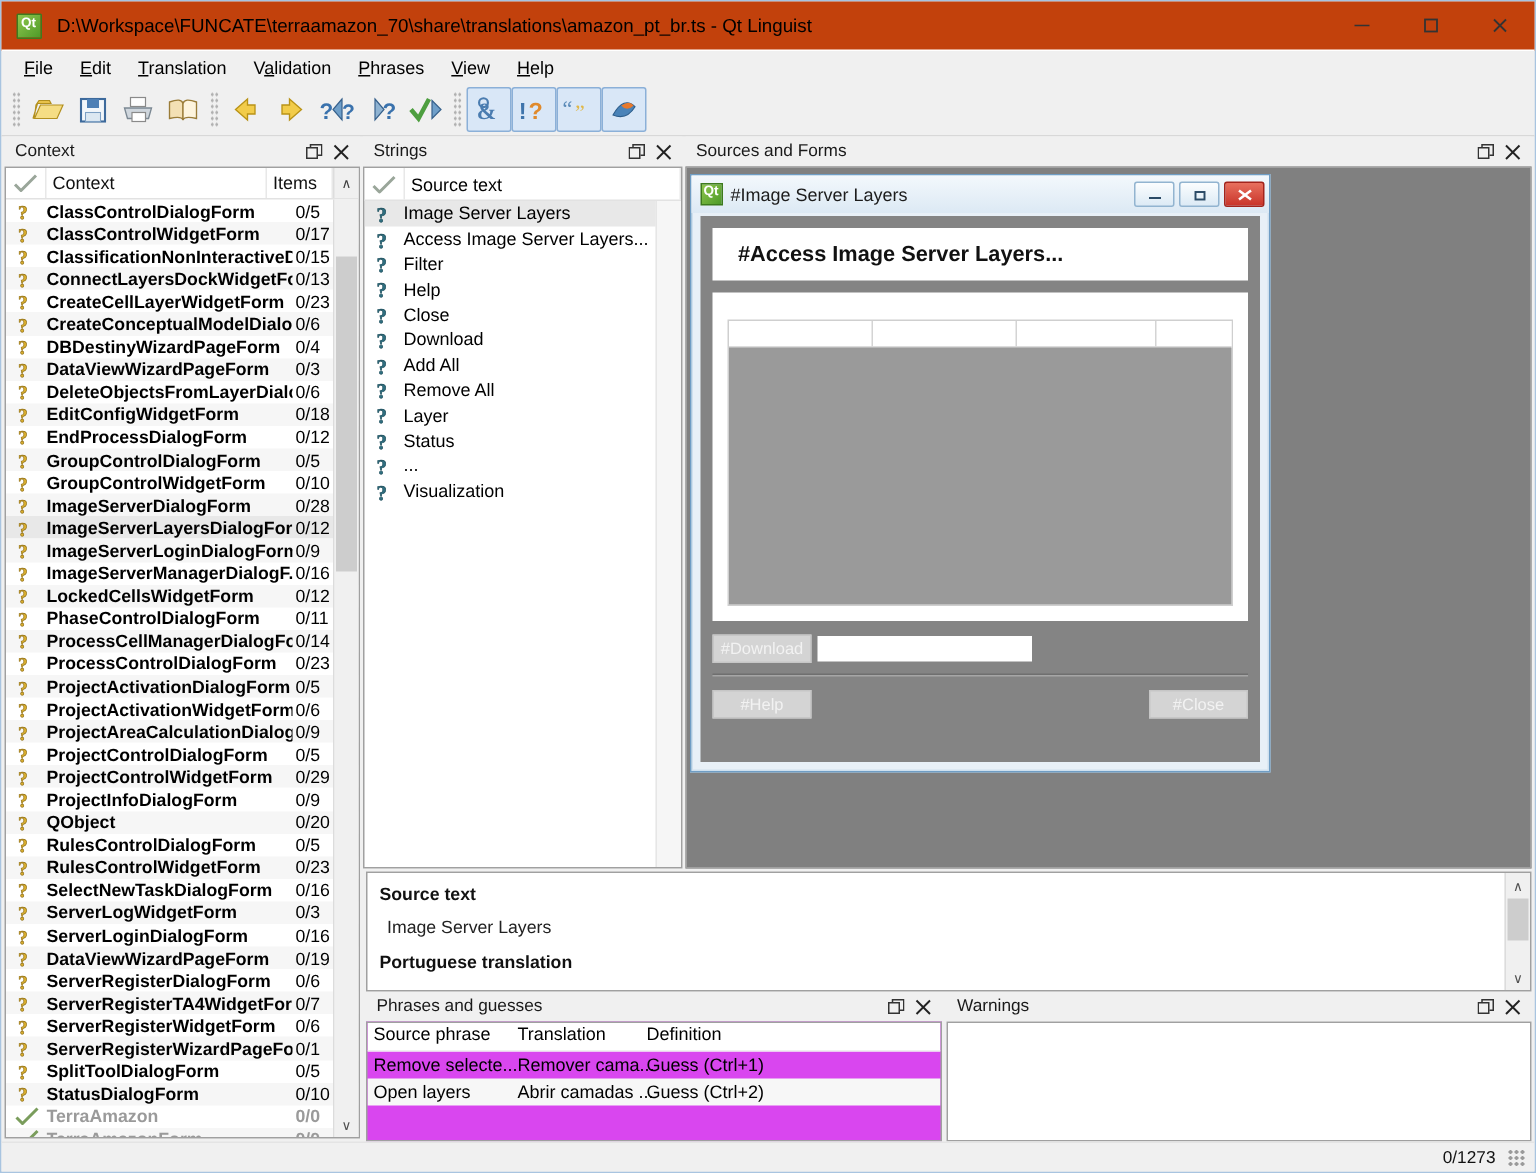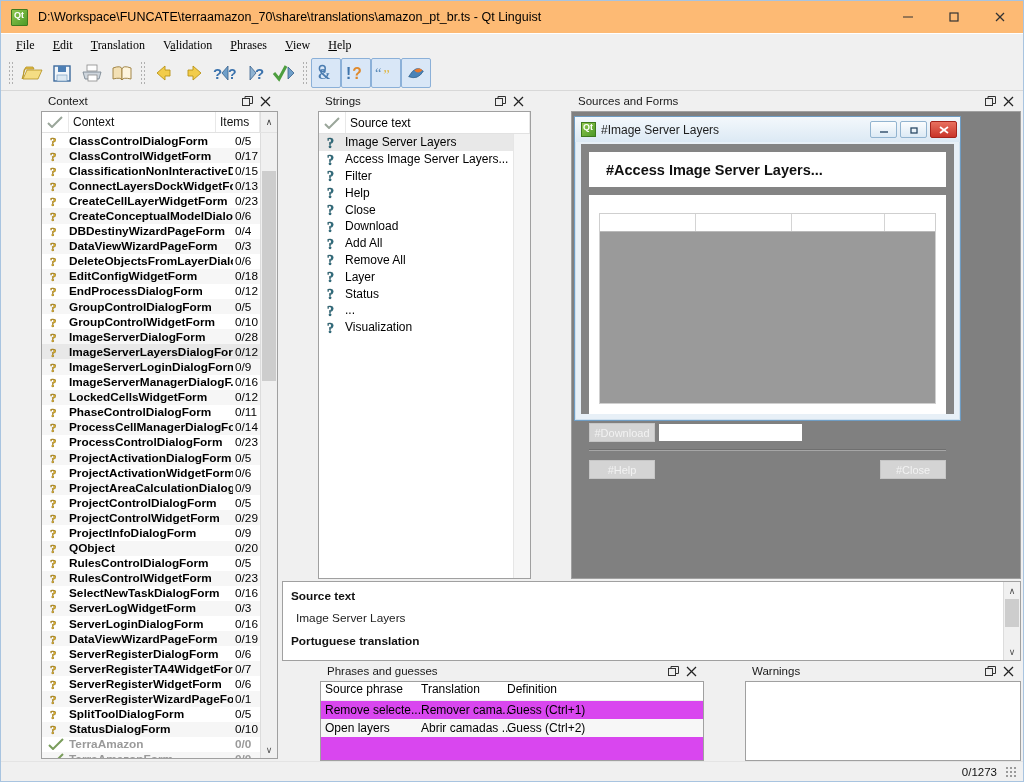--- a/index.html
+++ b/index.html
@@ -11,58 +11,58 @@
     background:#f0f0f0;
     overflow:hidden;
     -webkit-font-smoothing: antialiased;
   }
 
   
   #app { width:1024px; height:782px; display:flex; flex-direction:column;
          background:#f0f0f0; border:1px solid #a8c4e0; }
 
   
-  #titlebar { height:33px; flex:0 0 33px; background:#fdba74;
+  #titlebar { height:33px; flex:0 0 33px; background:#c2410c;
               display:flex; align-items:center; padding-left:10px;
               border-bottom:1px solid #ffffff; }
   #app-icon { width:17px; height:17px; flex:0 0 17px; margin-right:10px;
               background:linear-gradient(135deg,#8fc64e,#4e9b28);
               border:1px solid #3e7a1e; border-radius:1px; position:relative; }
   #app-icon:after { content:"Qt"; position:absolute; left:2px; top:0px;
               font-size:9px; color:#fff; font-weight:bold;
               font-family:"Liberation Sans", sans-serif; }
   #title-text { font-size:12.5px; color:#000; white-space:nowrap; }
   #win-controls { margin-left:auto; display:flex; height:33px; }
   .win-btn { width:46px; height:33px; display:flex; align-items:center;
              justify-content:center; color:#333; font-size:13px; }
   .win-btn svg { display:block; }
 
   
   #menubar { height:22px; flex:0 0 22px; background:#f0f0f0;
              display:flex; align-items:center; padding-left:6px; }
-  .menu-item { padding:3px 9px; font-size:12px; color:#000; white-space:nowrap;font-family:Liberation Serif, serif; }
+  .menu-item { padding:3px 9px; font-size:12px; color:#000; white-space:nowrap; }
   .menu-item u { text-decoration:underline; }
 
   
   #toolbar { height:35px; flex:0 0 35px; background:#f0f0f0;
              display:flex; align-items:center; padding-left:4px;
              border-bottom:1px solid #d8d8d8; }
   .tb-grip { width:6px; height:24px; margin:0 3px; flex:0 0 6px;
              background-image:radial-gradient(#b0b0b0 42%, transparent 45%);
              background-size:3px 4px; }
   .tb-btn { width:30px; height:30px; flex:0 0 30px; display:flex;
             align-items:center; justify-content:center; border-radius:2px; }
   .tb-btn.active { background:#d9e7f7; border:1px solid #8bb0d8; }
   .tb-btn svg { display:block; }
 
   
   #body { flex:1 1 auto; display:flex; min-height:0; background:#f0f0f0; }
 
   
-  .dock { display:flex; flex-direction:column; min-height:0; min-width:0;margin-left:38px; }
+  .dock { display:flex; flex-direction:column; min-height:0; min-width:0; }
   .dock-title { height:20px; flex:0 0 20px; background:#f0f0f0;
                 display:flex; align-items:center; padding:0 4px 0 7px;
                 font-size:11.5px; color:#1a1a1a; }
   .dock-title .tt { white-space:nowrap; }
   .dock-btns { margin-left:auto; display:flex; gap:7px; padding-right:3px;
                align-items:center; }
   .dock-btn { width:11px; height:11px; display:flex; align-items:center;
               justify-content:center; }
 
   
@@ -118,21 +118,21 @@
   .srow.sel { background:#e8e8e8; }
   .s-ico { width:26px; flex:0 0 26px; display:flex; align-items:center;
            justify-content:center; }
 
   
   #src-dock { flex:1 1 auto; padding:0 2px 2px 0; min-width:0; }
   #src-frame { flex:1 1 auto; background:#808080; border:1px solid #a0a0a0;
                position:relative; overflow:hidden; }
 
   
-  #form-win { position:absolute; left:2px; top:4px; width:387px; height:305px;
+  #form-win { position:absolute; left:2px; top:4px; width:387px; height:399px;
               background:#e8f0f7; border:1px solid #6f9dc4;
               box-shadow:0 0 0 1px #cfe0ee inset; }
   #form-tb { height:25px; display:flex; align-items:center; padding:0 3px 0 6px;
              background:linear-gradient(#f3f8fc,#dce9f4); }
   #form-qt { width:15px; height:15px; flex:0 0 15px; margin-right:5px;
              background:linear-gradient(135deg,#8fc64e,#4d9a27);
              border:1px solid #3d7a1d; position:relative; }
   #form-qt:after { content:"Qt"; position:absolute; left:1px; top:-1px;
              font-size:9px; color:#fff; font-weight:bold; }
   #form-title { font-size:12px; color:#1c1c1c; white-space:nowrap; }

